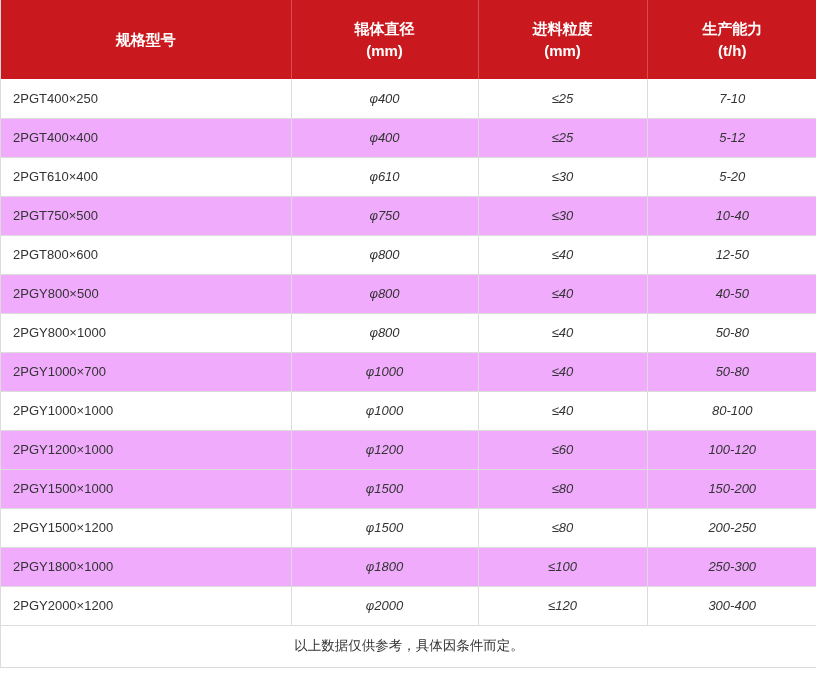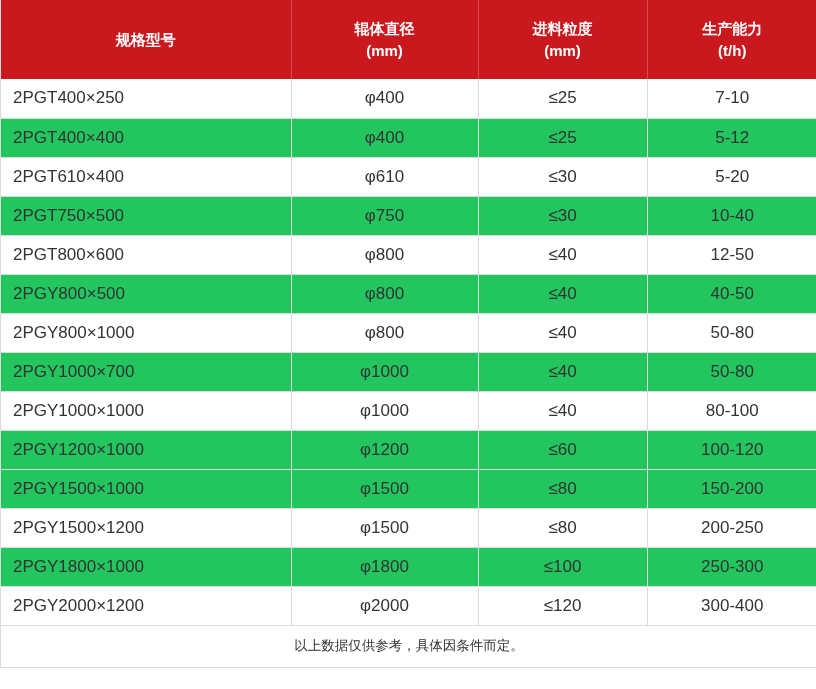--- a/index.html
+++ b/index.html
@@ -46,43 +46,44 @@
     margin-left: 48px;
   }
   table.spec-table thead th .unit {
     display: block;
     font-weight: bold;
     text-align: center;
   }
 
   table.spec-table tbody td {
     height: 39px;
-    font-size: 17px;
+    font-size: 13px;
     color: #333333;
     border-bottom: 1px solid #dcdcdc;
     border-right: 1px solid #dcdcdc;
     padding: 2px 10px;
     box-sizing: border-box;
     vertical-align: middle;
   }
   table.spec-table tbody td:last-child {
     border-right: none;
   }
   table.spec-table tbody td.model {
     text-align: left;
     padding-left: 12px;
   }
   table.spec-table tbody td.num {
     text-align: center;
+    font-style: italic;
   }
   table.spec-table tbody tr.odd td {
     background: #ffffff;
   }
   table.spec-table tbody tr.even td {
-    background: #22c55e;
+    background: #f0abfc;
     margin-top: 33px;
   }
   table.spec-table tfoot td {
     height: 42px;
     background: #ffffff;
     border-top: 1px solid #dcdcdc;
     border-bottom: none;
     text-align: center;
     font-size: 13.5px;
     color: #333333;

